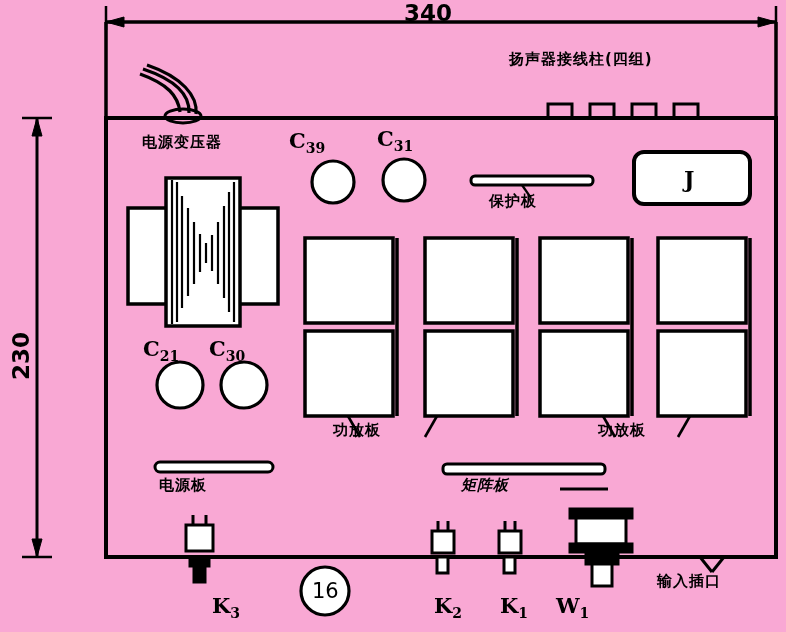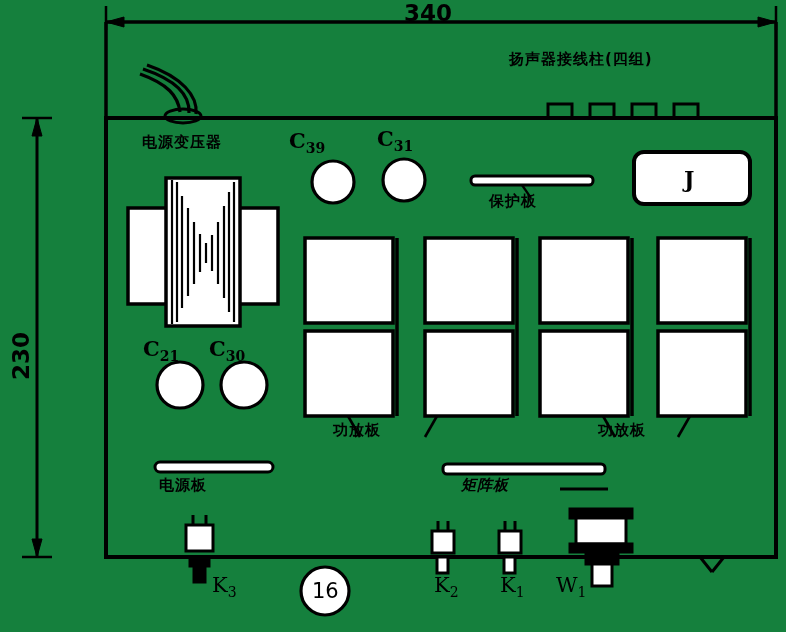--- a/index.html
+++ b/index.html
@@ -1,24 +1,24 @@
 <!DOCTYPE html>
 <html><head>
 <meta charset="utf-8">
 <style>
   html,body{margin:0;padding:0;background:#fff;}
   body{font-family:"DejaVu Sans","Liberation Sans",sans-serif;}
-  #stage{position:relative;width:786px;height:632px;background:#15803d;overflow:hidden;}
+  #stage{position:relative;width:786px;height:632px;background:#f9a8d4;overflow:hidden;}
   #stage svg{position:absolute;left:0;top:0;}
   .lbl{position:absolute;color:#000;white-space:nowrap;font-weight:700;}
   .cjk{font-family:"DejaVu Sans","Liberation Sans",sans-serif;font-size:15px;letter-spacing:1px;}
   .dim{font-family:"DejaVu Sans","Liberation Sans",sans-serif;font-size:23px;font-weight:700;}
   .cap{font-family:"DejaVu Serif","Liberation Serif",serif;font-size:21px;font-weight:700;}
   .cap sub{font-size:14px;}
-  .sw{font-family:"DejaVu Serif","Liberation Serif",serif;font-size:21px;font-weight:400;}
+  .sw{font-family:"DejaVu Serif","Liberation Serif",serif;font-size:21px;font-weight:700;margin-top:20px;}
   .sw sub{font-size:14px;}
   .jlbl{font-family:"DejaVu Serif","Liberation Serif",serif;font-size:22px;font-weight:700;}
   .num16{font-family:"DejaVu Sans","Liberation Sans",sans-serif;font-size:21px;font-weight:400;}
   .vdim{transform-origin:left top;transform:rotate(-90deg);}
 </style>
 </head>
 <body>
 
 <div id="stage">
 
@@ -225,16 +225,17 @@
   </div>
 
   <div class="lbl sw" style="left:500px;top:573px;">
     <span>K</span><sub>1</sub>
   </div>
 
   <div class="lbl sw" style="left:556px;top:573px;">
     <span>W</span><sub>1</sub>
   </div>
 
+  <div class="lbl cjk" style="left:657px;top:572px;">输入插口</div>
 
   <div class="lbl num16" style="left:312px;top:579px;">16</div>
 
 </div>
 
 </body></html>

